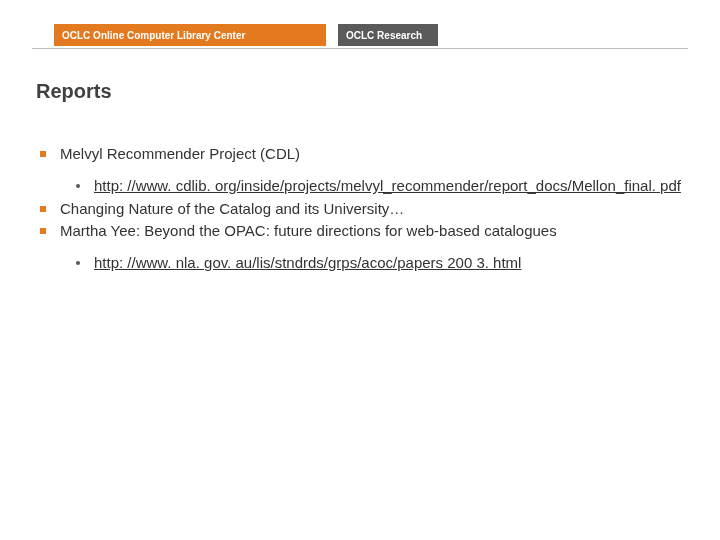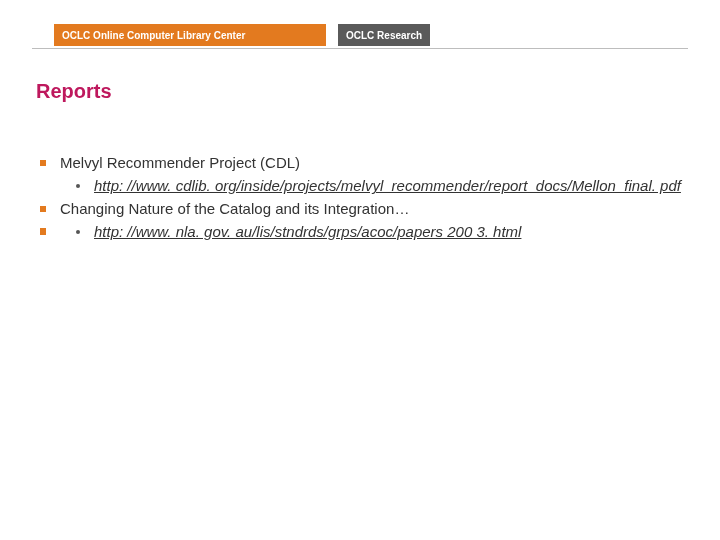--- a/index.html
+++ b/index.html
@@ -23,40 +23,40 @@
     height: 22px;
     display: flex;
     align-items: center;
     padding: 0 8px;
     font-size: 10px;
     font-weight: bold;
     color: #ffffff;
     white-space: nowrap;
   }
   .logo-oclc-main { background: #e37a1f; width: 272px; }
-  .logo-oclc-research { background: #5a5a5a; width: 92px; }
+  .logo-oclc-research { background: #5a5a5a; width: 100px; }
   .divider {
     position: absolute;
     top: 48px;
     left: 32px;
     width: 656px;
     height: 1px;
     background: #bdbdbd;
   }
   .title {
     position: absolute;
     top: 80px;
     left: 36px;
     font-size: 20px;
     font-weight: bold;
-    color: #be185d;
+    color: #404040;
   }
   .content {
     position: absolute;
-    top: 153px;
+    top: 144px;
     left: 36px;
     width: 648px;
   }
   ul.reports {
     list-style: none;
   }
   ul.reports > li {
     position: relative;
     padding-left: 24px;
     margin-bottom: 2px;
@@ -68,22 +68,21 @@
     content: "";
     position: absolute;
     left: 4px;
     top: 7px;
     width: 6px;
     height: 6px;
     background: #e37a1f;
   }
   ul.sub {
     list-style: none;
-    margin-top: 3px;
-    font-style: italic;
+    margin-top: 12px;
   }
   ul.sub > li {
     position: relative;
     padding-left: 34px;
     font-size: 15px;
     line-height: 1.35;
   }
   ul.sub > li::before {
     content: "";
     position: absolute;
@@ -116,25 +115,26 @@
   <ul class="reports">
     <li>
       <span>Melvyl Recommender Project (CDL)</span>
       <ul class="sub">
         <li>
           <a class="link">http: //www. cdlib. org/inside/projects/melvyl_recommender/report_docs/Mellon_final. pdf</a>
         </li>
       </ul>
     </li>
     <li>
-      <span>Changing Nature of the Catalog and its Integration…</span>
+      <span>Changing Nature of the Catalog and its University…</span>
     </li>
     <li>
     </li>
     <li>
+      <span>Martha Yee: Beyond the OPAC: future directions for web-based catalogues</span>
       <ul class="sub">
         <li>
           <a class="link">http: //www. nla. gov. au/lis/stndrds/grps/acoc/papers 200 3. html</a>
         </li>
       </ul>
     </li>
   </ul>
 </div>
 
 </body></html>

